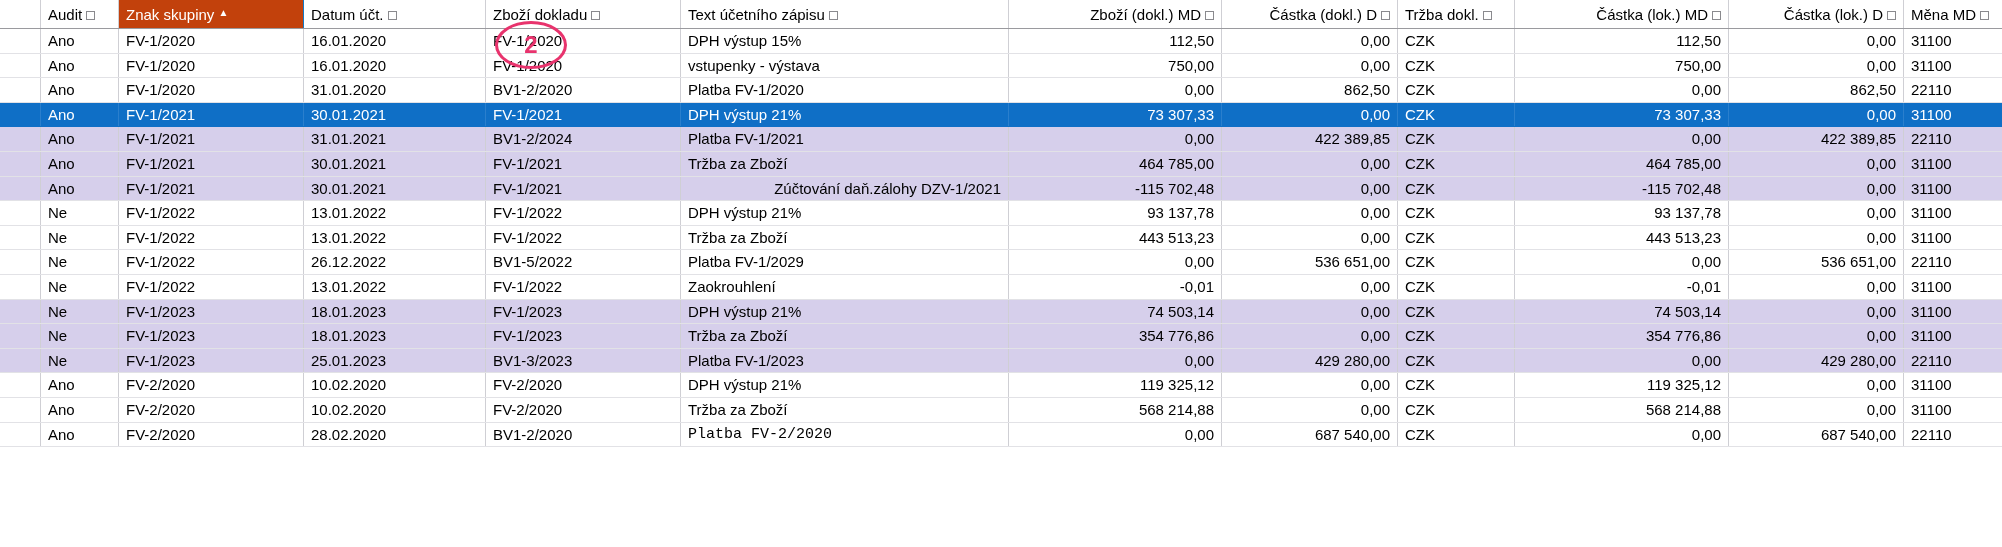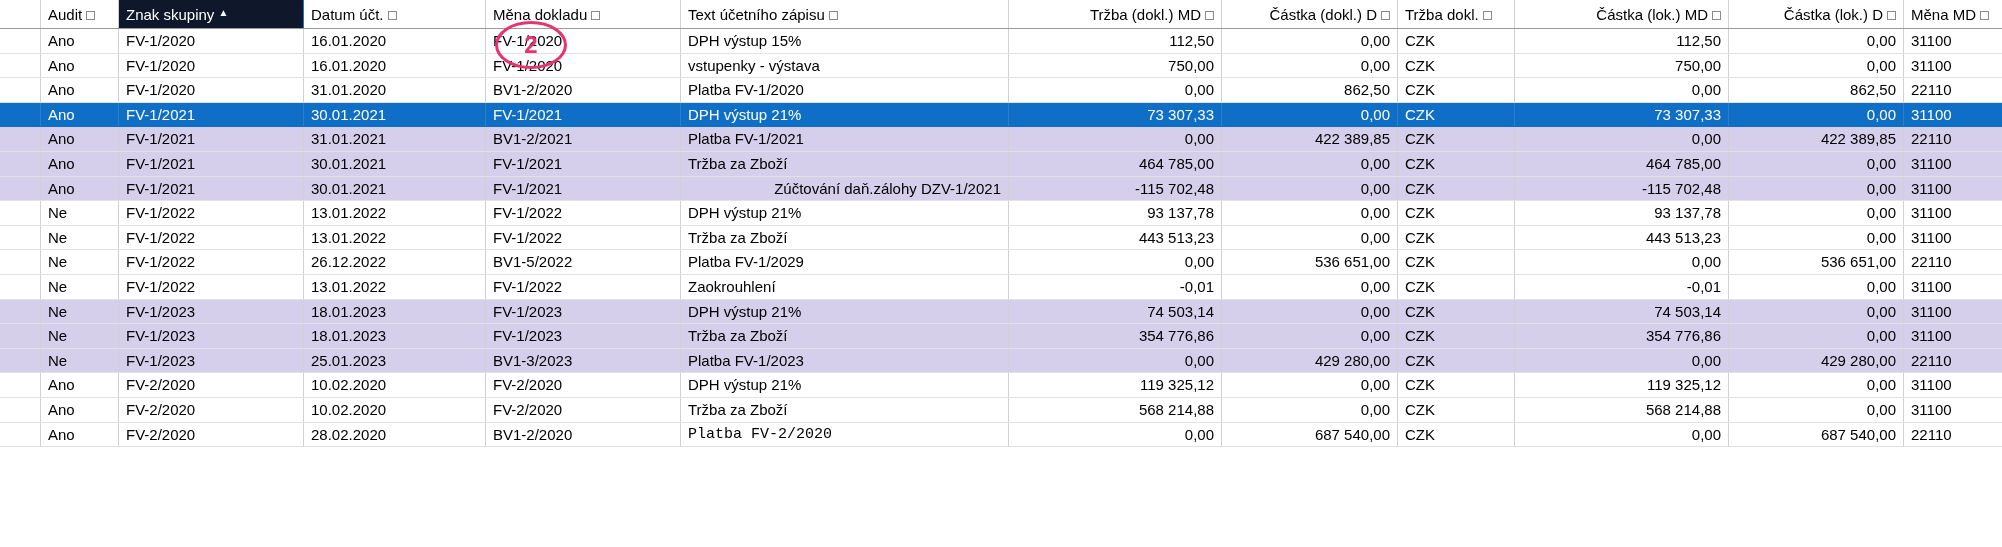--- a/index.html
+++ b/index.html
@@ -40,21 +40,21 @@
   table.grid thead th {
     background: #ffffff;
     border-bottom: 1px solid #9a9a9e;
     border-right: 1px solid #cfcfd4;
     text-align: left;
     height: 28px;
     line-height: 25px;
     vertical-align: middle;
   }
   table.grid thead th.sorted {
-    background: #0f172a;
+    background: #c2410c;
     color: #ffffff;
     border-right: 1px solid #1479c4;
   }
   table.grid thead th.num {
     text-align: right;
   }
   .hdr-inner {
     display: flex;
     align-items: center;
     gap: 4px;
@@ -145,33 +145,33 @@
             </div>
           </th>
           <th style="width: 167px;">
             <div class="hdr-inner">
               <span>Datum účt.</span>
               <span class="filter-glyph"></span>
             </div>
           </th>
           <th style="width: 180px;">
             <div class="hdr-inner">
-              <span>Měna dokladu</span>
+              <span>Zboží dokladu</span>
               <span class="filter-glyph"></span>
             </div>
           </th>
           <th style="width: 313px;">
             <div class="hdr-inner">
               <span>Text účetního zápisu</span>
               <span class="filter-glyph"></span>
             </div>
           </th>
           <th class=" num" style="width: 198px;">
             <div class="hdr-inner right">
-              <span>Tržba (dokl.) MD</span>
+              <span>Zboží (dokl.) MD</span>
               <span class="filter-glyph"></span>
             </div>
           </th>
           <th class=" num" style="width: 161px;">
             <div class="hdr-inner right">
               <span>Částka (dokl.) D</span>
               <span class="filter-glyph"></span>
             </div>
           </th>
           <th style="width: 102px;">
@@ -255,21 +255,21 @@
           <td class="ctr" style="width: 102px;">CZK</td>
           <td class="num" style="width: 199px;">73 307,33</td>
           <td class="num" style="width: 160px;">0,00</td>
           <td class="ctr" style="width: 103px;">31100</td>
         </tr>
         <tr class="r-lilac">
           <td class="rowmark"></td>
           <td class="ctr" style="width: 63px;">Ano</td>
           <td class="ctr" style="width: 170px;">FV-1/2021</td>
           <td class="ctr" style="width: 167px;">31.01.2021</td>
-          <td class="ctr" style="width: 180px;">BV1-2/2021</td>
+          <td class="ctr" style="width: 180px;">BV1-2/2024</td>
           <td class="ctr" style="width: 313px;">Platba FV-1/2021</td>
           <td class="num" style="width: 198px;">0,00</td>
           <td class="num" style="width: 161px;">422 389,85</td>
           <td class="ctr" style="width: 102px;">CZK</td>
           <td class="num" style="width: 199px;">0,00</td>
           <td class="num" style="width: 160px;">422 389,85</td>
           <td class="ctr" style="width: 103px;">22110</td>
         </tr>
         <tr class="r-lilac">
           <td class="rowmark"></td>

